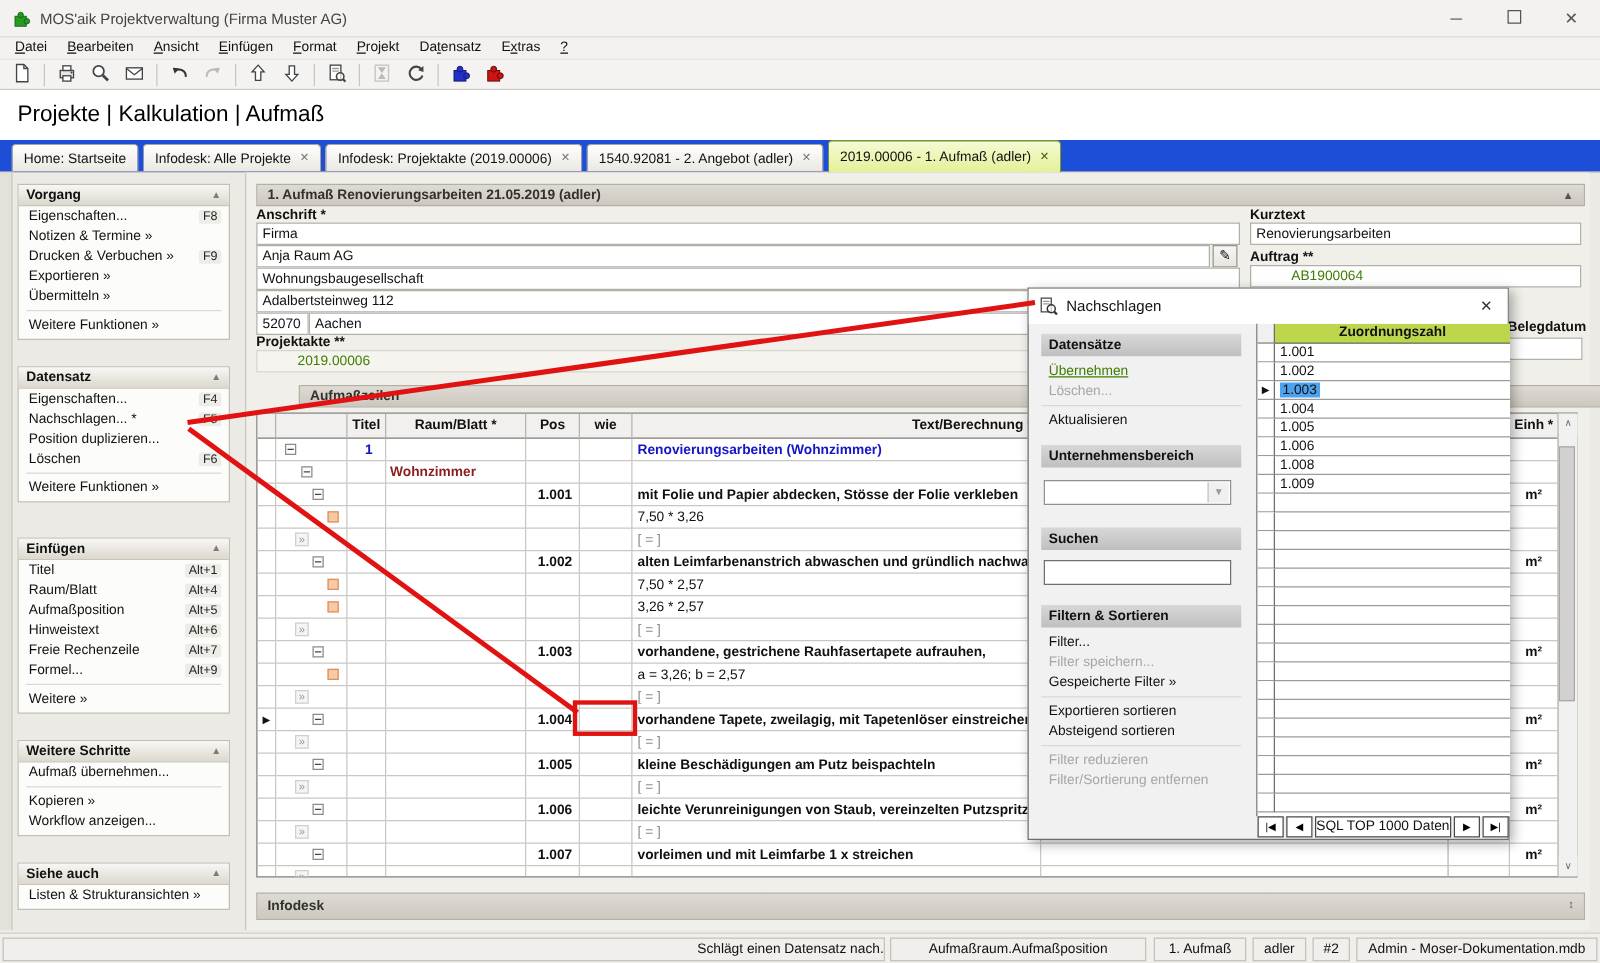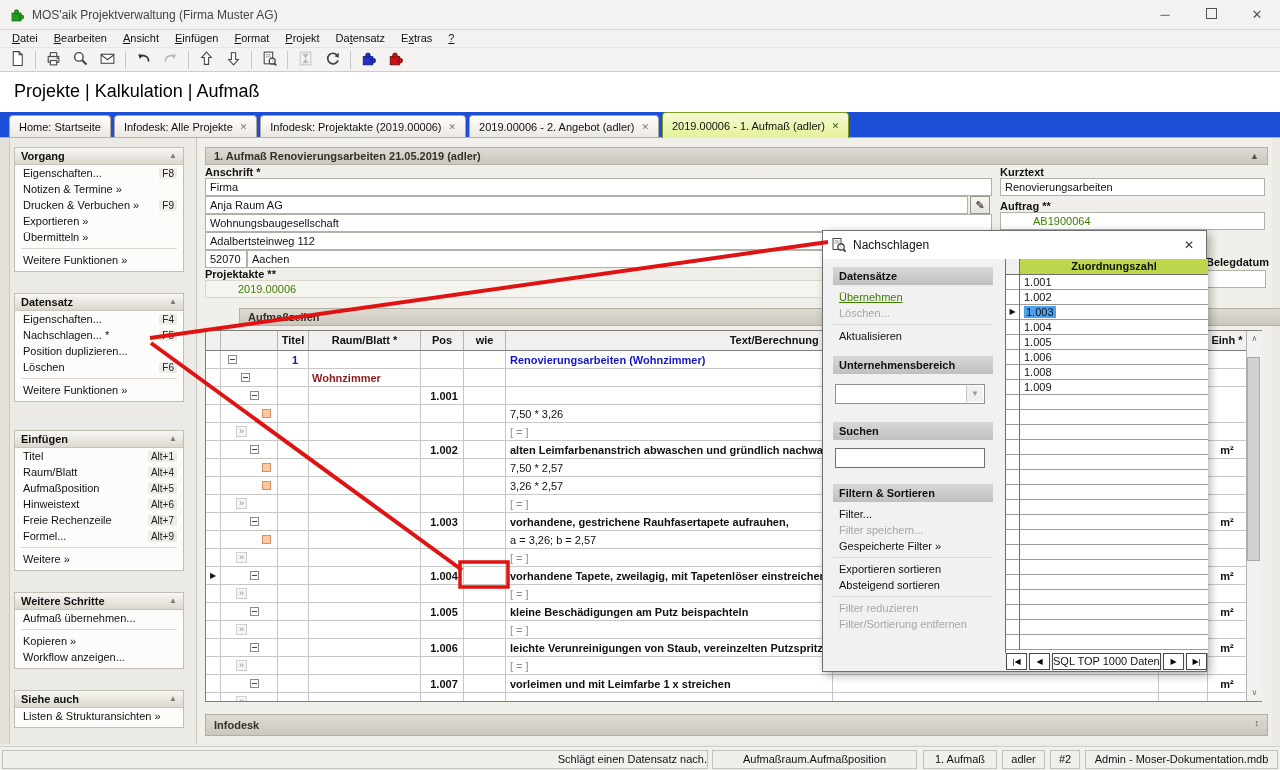--- a/index.html
+++ b/index.html
@@ -238,21 +238,21 @@
     </div>
     <div class="tab">
       <span>Infodesk: Alle Projekte</span>
       <span class="tclose">✕</span>
     </div>
     <div class="tab">
       <span>Infodesk: Projektakte (2019.00006)</span>
       <span class="tclose">✕</span>
     </div>
     <div class="tab">
-      <span>2019.00006 - 2. Angebot (adler)</span>
+      <span>1540.92081 - 2. Angebot (adler)</span>
       <span class="tclose">✕</span>
     </div>
     <div class="tab active">
       <span>2019.00006 - 1. Aufmaß (adler)</span>
       <span class="tclose">✕</span>
     </div>
   </div>
 
 <div class="abs" id="workspace"></div>
 <div class="abs" id="leftstrip"></div>
@@ -424,20 +424,21 @@
     </div>
     <div class="gr">
       <div class="gc sel" style="width: 15px;"></div>
       <div class="gc treec" style="width: 57px;">
         <span class="tree-minus2"></span>
       </div>
       <div class="gc ctr t-title" style="width: 31px;"></div>
       <div class="gc t-room" style="width: 112px;"></div>
       <div class="gc ctr t-pos" style="width: 43px;">1.001</div>
       <div class="gc" style="width: 42px;"></div>
+      <div class="gc t-pos" style="width: 327px;">mit Folie und Papier abdecken, Stösse der Folie verkleben</div>
       <div class="gc" style="width: 326px;"></div>
       <div class="gc" style="width: 49px;"></div>
       <div class="gc ctr b" style="width: 39px;">m²</div>
     </div>
     <div class="gr">
       <div class="gc sel" style="width: 15px;"></div>
       <div class="gc treec" style="width: 57px;">
         <span class="tree-leaf"></span>
       </div>
       <div class="gc ctr t-title" style="width: 31px;"></div>

